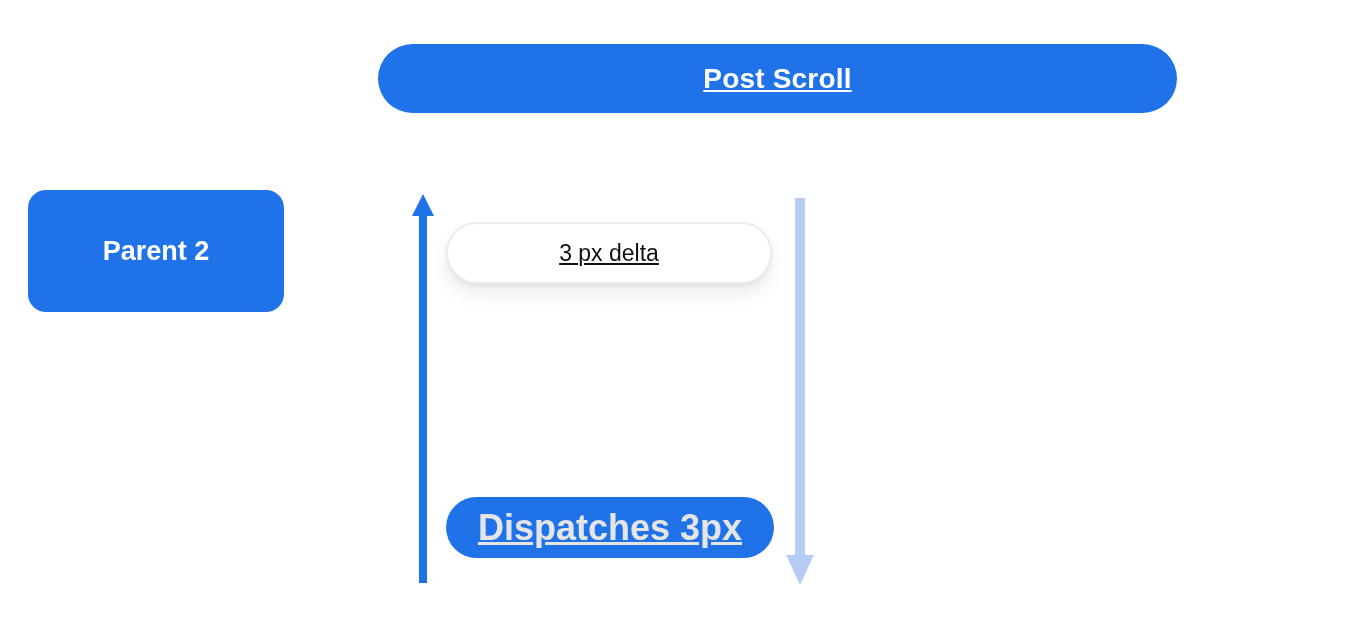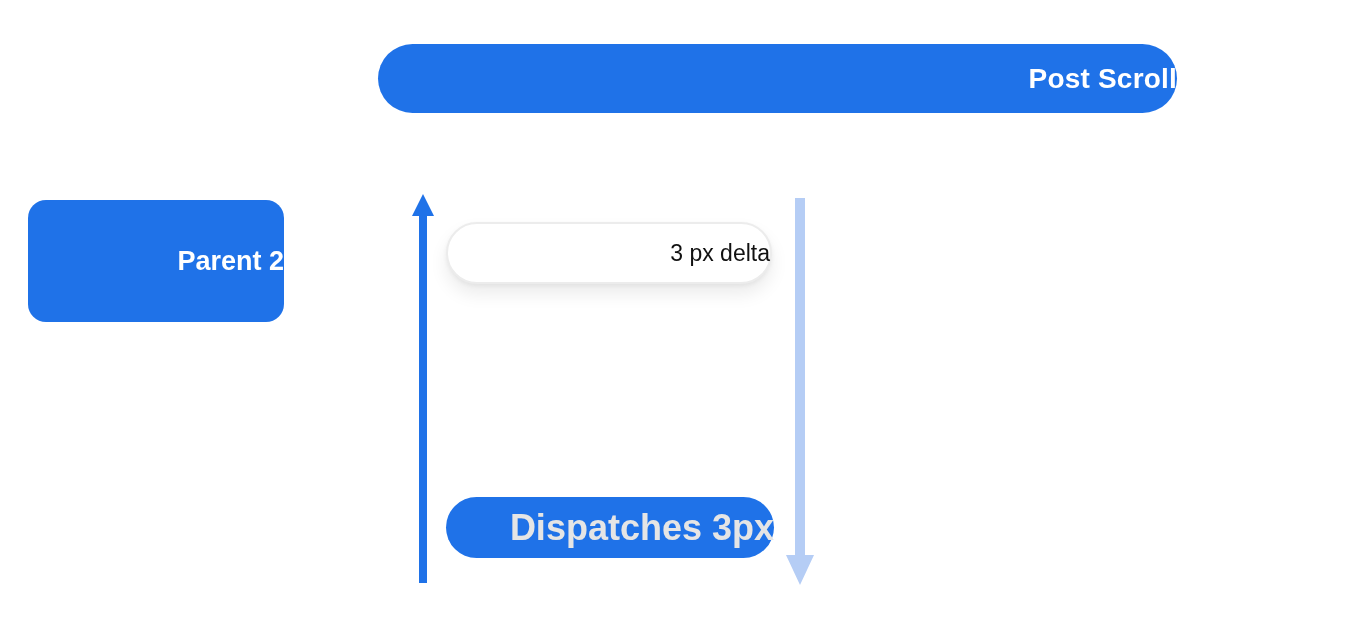--- a/index.html
+++ b/index.html
@@ -14,44 +14,44 @@
     position: relative;
     width: 1346px;
     height: 624px;
     background: #ffffff;
     font-family: "Liberation Sans", "DejaVu Sans", sans-serif;
     overflow: hidden;
   }
   .pill {
     display: flex;
     align-items: center;
-    justify-content: flex-end;
+    justify-content: center;
     border-radius: 40px;
+    text-decoration: underline;
   }
   .pill-header {
     position: absolute;
     left: 378px;
     top: 44px;
     width: 799px;
     height: 69px;
     background: var(--blue);
     color: #ffffff;
     font-weight: bold;
     font-size: 28px;
     letter-spacing: 0.2px;
   }
   .node {
     position: absolute;
     left: 28px;
     width: 256px;
     display: flex;
     align-items: center;
-    justify-content: flex-end;
+    justify-content: center;
     font-size: 27px;
-    margin-top: 10px;
   }
   .node-blue {
     background: var(--blue);
     color: #ffffff;
     font-weight: bold;
     border-radius: 18px;
   }
   .node-parent2 { top: 190px; height: 122px; }
   .node-parent1 { top: 327px; height: 123px; }
   .node-child {

